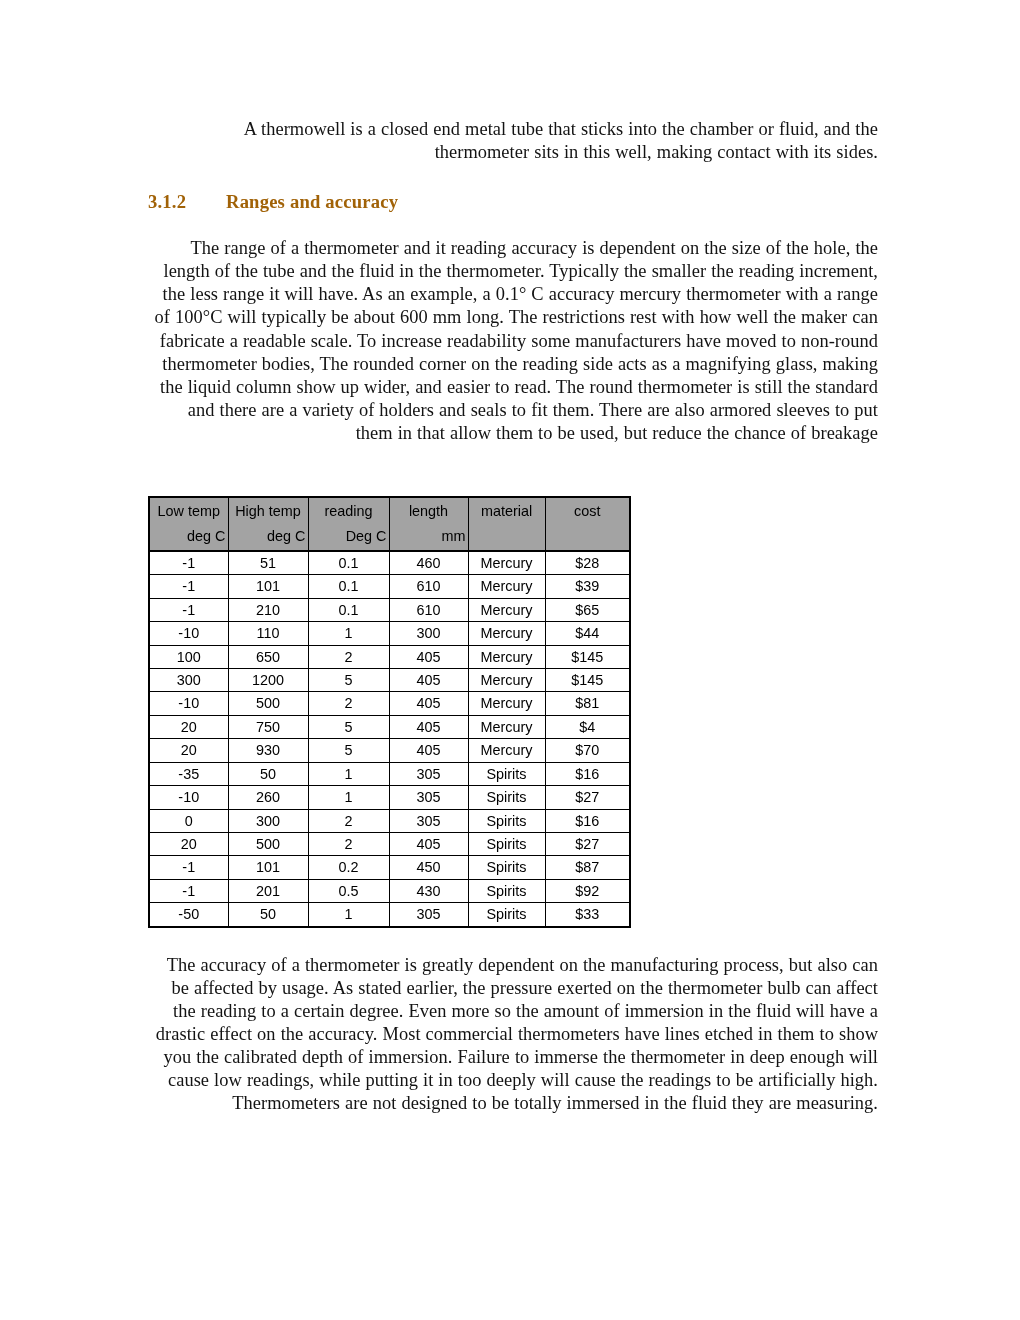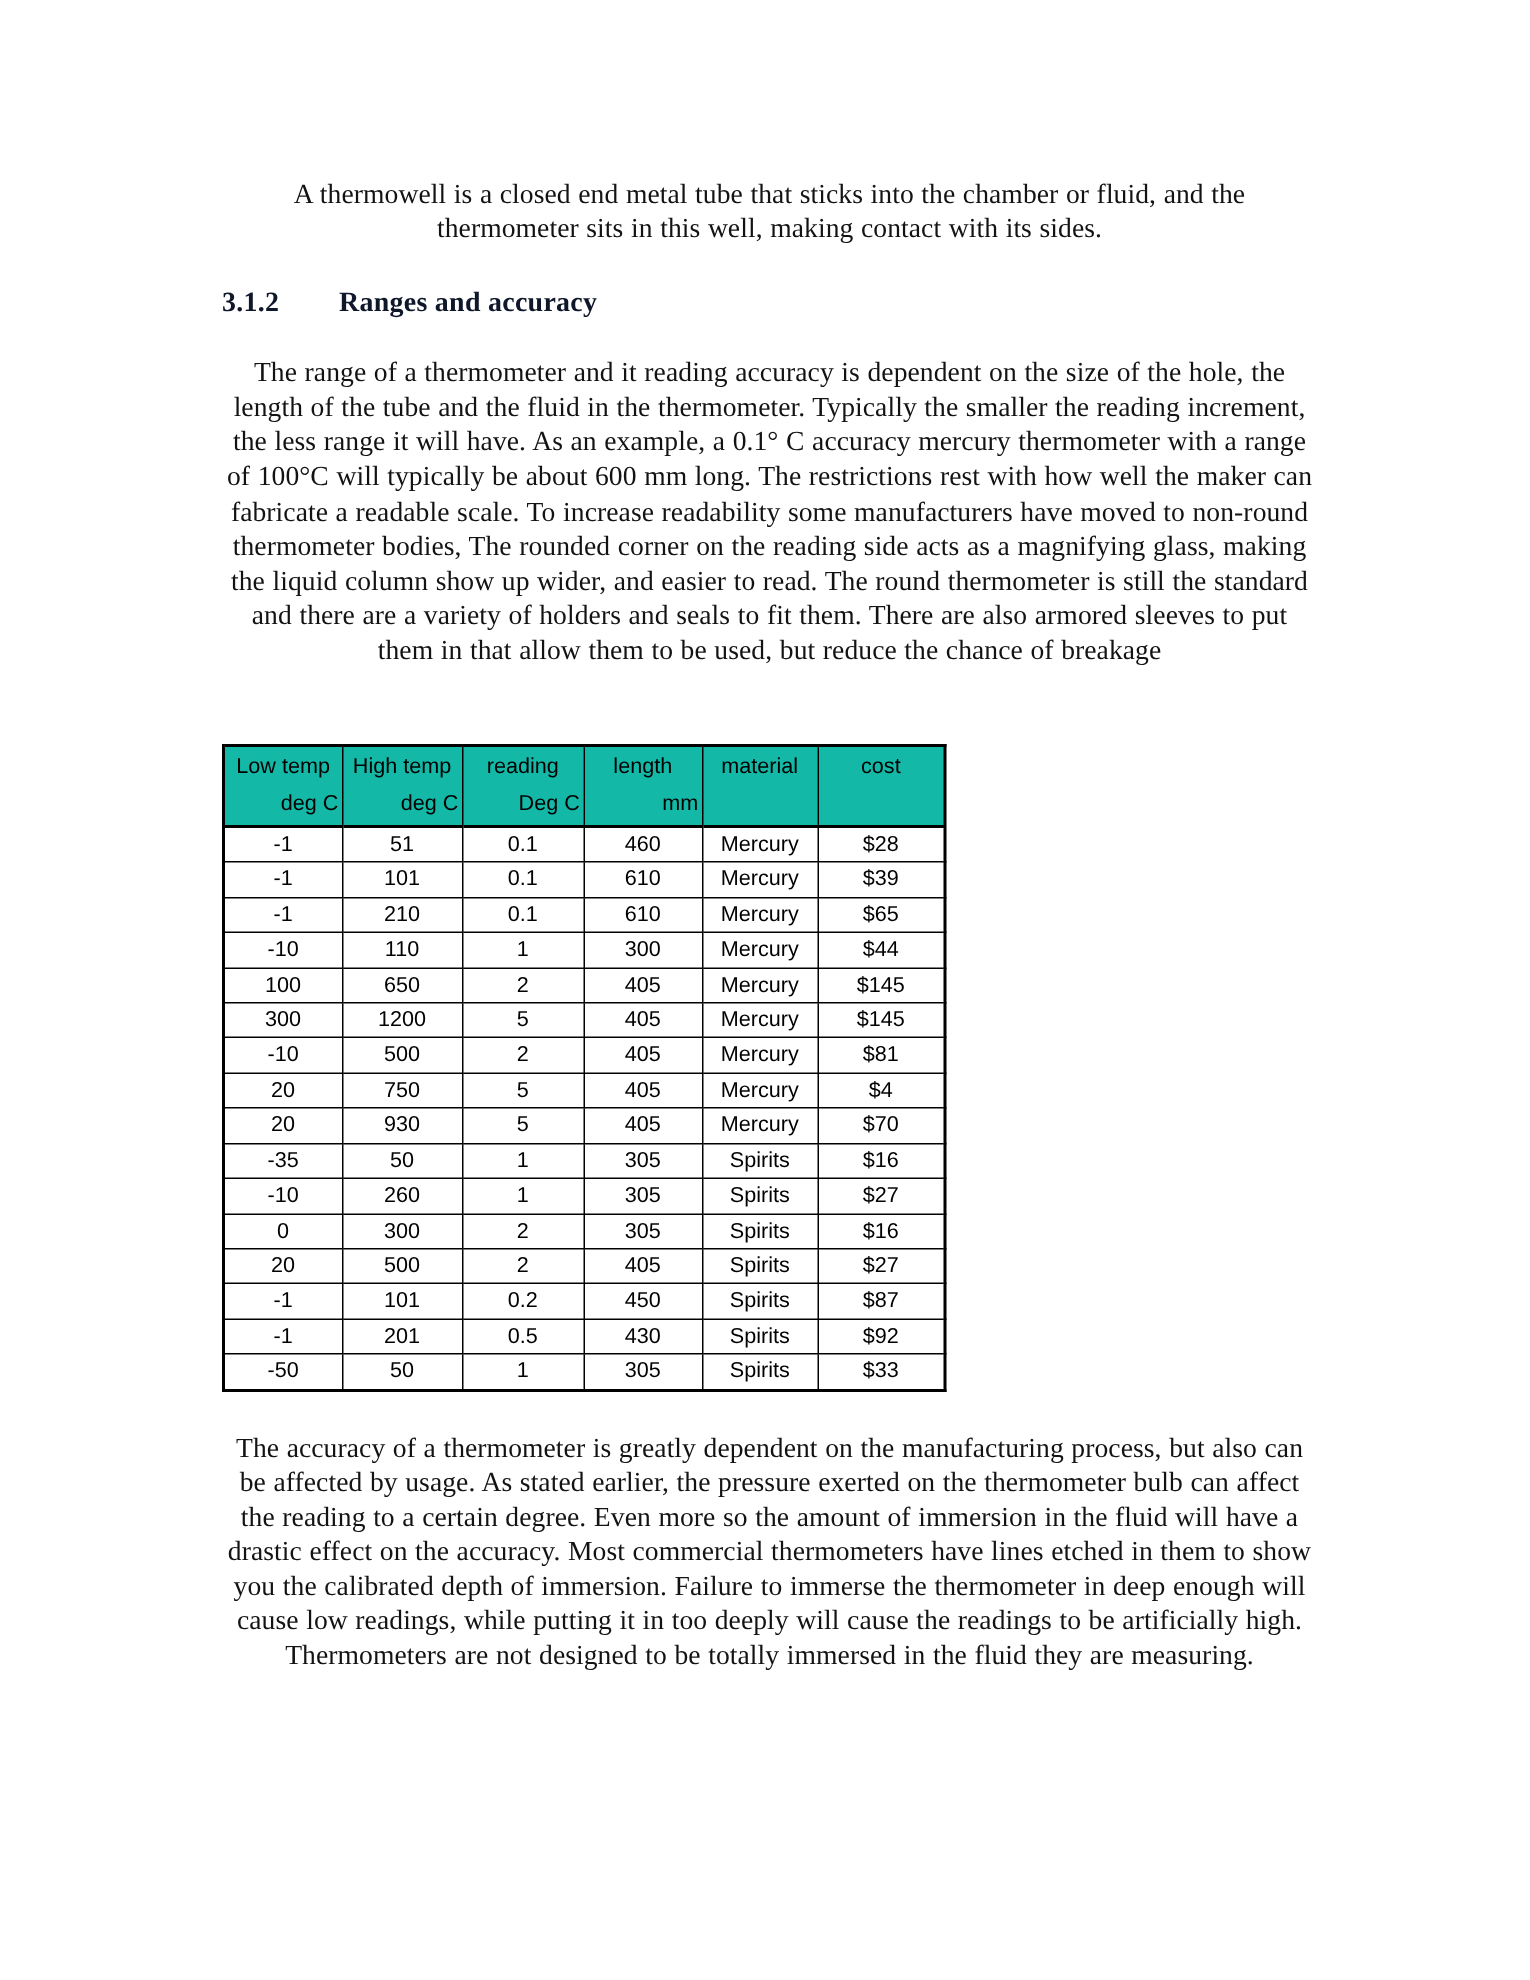--- a/index.html
+++ b/index.html
@@ -26,34 +26,34 @@
   .content {
     position: absolute;
     left: 148px;
     top: 118px;
     width: 730px;
   }
   p.para {
     margin: 0 0 0 0;
     font-size: 18.4px;
     line-height: 23.1px;
-    text-align: center;
+    text-align: right;
     color: #131313;
     letter-spacing: 0.05px;
     word-spacing: 0.4px;
   }
   .gap-lg { height: 27px; }
   .gap-md { height: 24px; }
 
   h3.heading {
     margin: 0;
     font-size: 18.6px;
     font-weight: bold;
     line-height: 22px;
-    color: #0f172a;
+    color: #a16207;
     letter-spacing: 0.2px;
   }
   h3.heading .num {
     display: inline-block;
     width: 78px;
   }
 
   .table-wrap {
     margin: 0;
     padding: 0;
@@ -78,21 +78,21 @@
   table.data-table td {
     border: 1px solid #000000;
     text-align: center;
     vertical-align: middle;
     padding: 0;
     height: 22.4px;
     line-height: 22.4px;
     font-weight: normal;
   }
   table.data-table thead th {
-    background: #14b8a6;
+    background: #a3a3a3;
     height: 52px;
     line-height: 25px;
     padding: 0 2px;
     border-bottom: 2px solid #000000;
   }
   table.data-table thead th .l1 { display: block; }
   table.data-table thead th .l2 { display: block; text-align: right; }
 
   .tbl-gap-top { height: 27px; }
   .tbl-gap-bot { height: 26px; }

